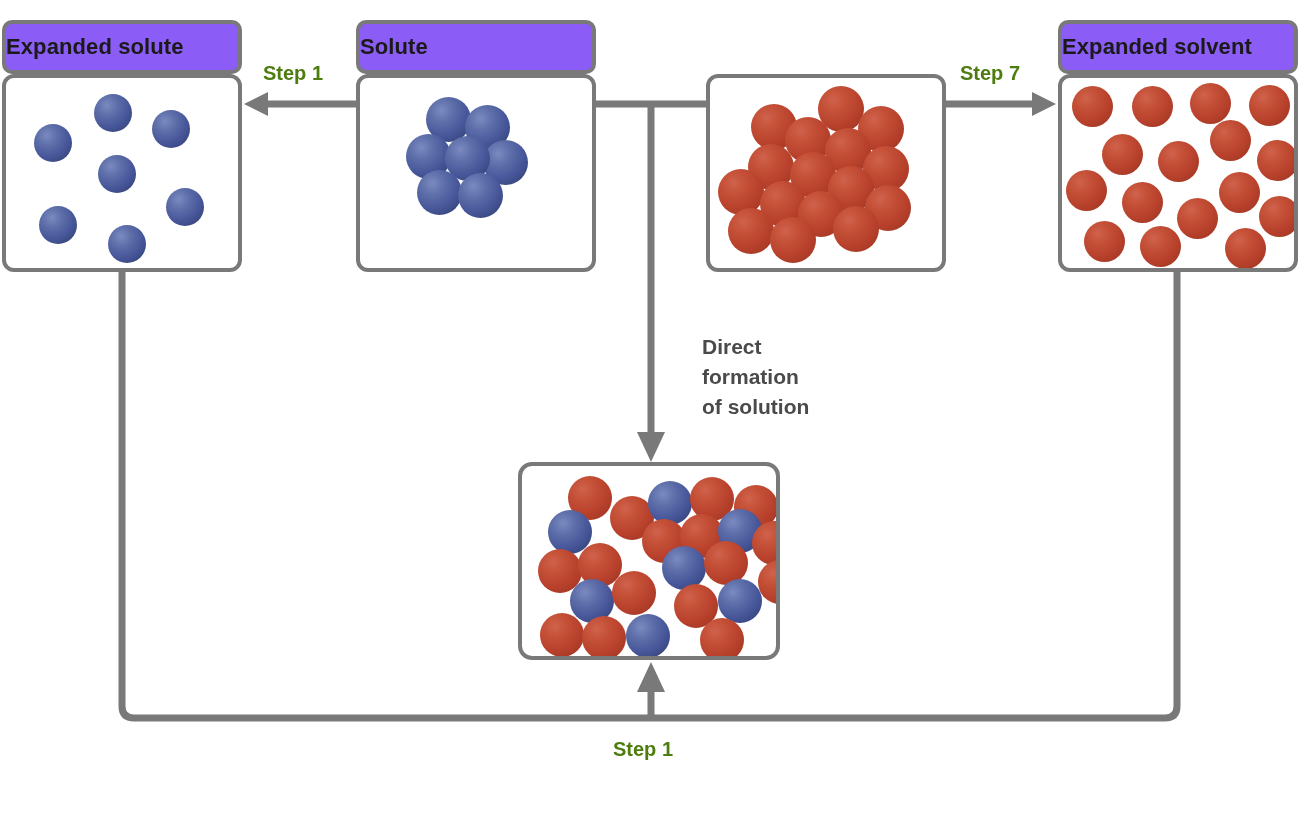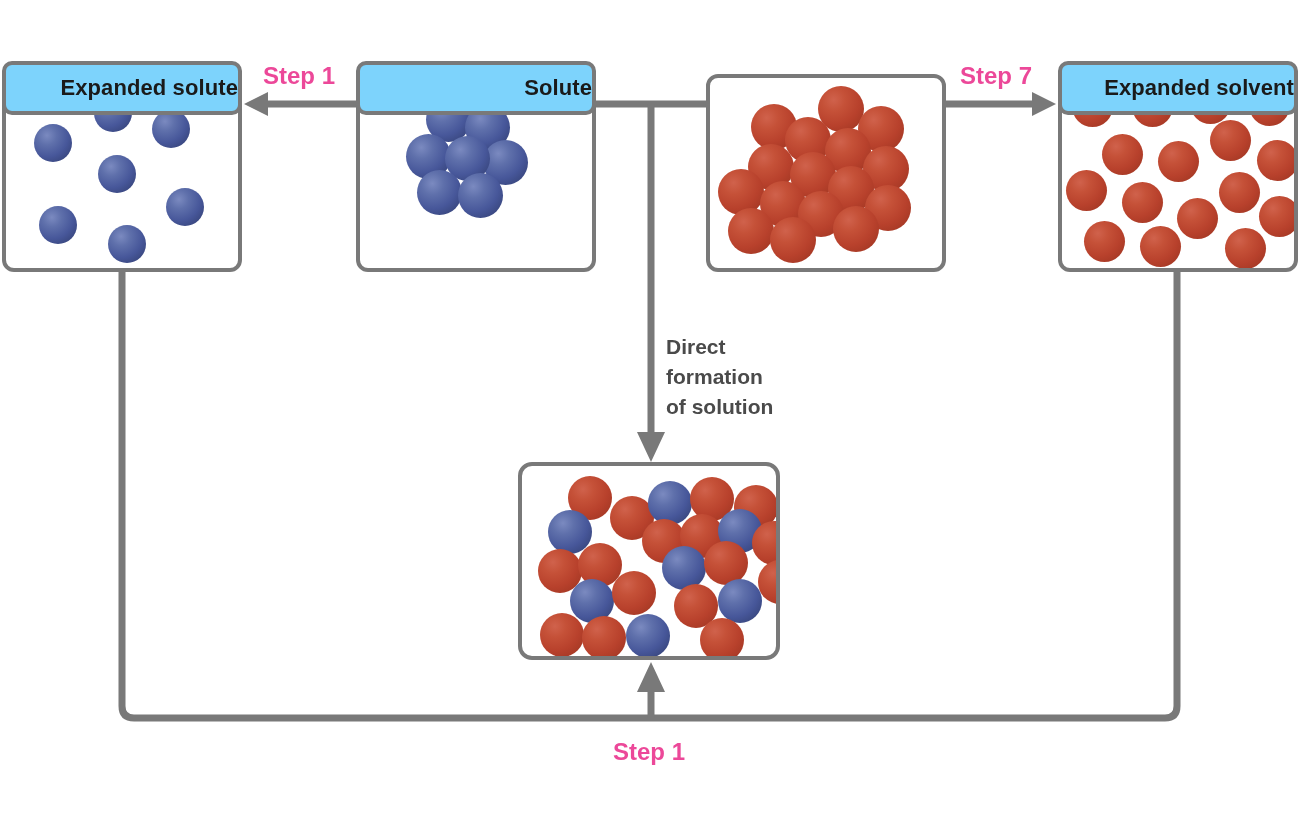--- a/index.html
+++ b/index.html
@@ -31,32 +31,31 @@
   .box {
     position: absolute;
     box-sizing: border-box;
     background: #ffffff;
     border: 4px solid #797979;
     border-radius: 12px;
   }
   .box-header {
     position: absolute;
     box-sizing: border-box;
-    background: #7dd3fc;
+    background: #8b5cf6;
     border: 4px solid #797979;
     border-radius: 10px;
     display: flex;
     align-items: center;
-    justify-content: flex-end;
+    justify-content: flex-start;
     color: #1a1a1a;
     font-weight: bold;
     font-size: 22px;
     letter-spacing: 0.1px;
     z-index: 5;
-    margin-top: 41px;
   }
   .particles {
     position: absolute;
     left: 0;
     top: 0;
     width: 100%;
     height: 100%;
     overflow: hidden;
     border-radius: 9px;
   }
@@ -65,34 +64,35 @@
     border-radius: 50%;
   }
   .sphere.blue {
     background: radial-gradient(circle at 34% 30%, #7b8ac0 0%, #5f70ab 26%, #47579a 58%, #39477f 82%, #2f3c6c 100%);
   }
   .sphere.red {
     background: radial-gradient(circle at 34% 30%, #d0624c 0%, #c55138 26%, #b8412c 58%, #a63925 82%, #95301f 100%);
   }
   .step-label {
     position: absolute;
-    color: #ec4899;
+    color: #4d7c0f;
     font-weight: bold;
-    font-size: 24px;
+    font-size: 20px;
     white-space: nowrap;
     z-index: 6;
   }
   .direct-label {
     position: absolute;
     color: #4a4a4a;
     font-weight: bold;
     font-size: 21px;
     line-height: 30px;
     white-space: pre-line;
     z-index: 6;
+    margin-left: 36px;
   }
 </style>
 </head>
 <body>
 
 <div id="stage">
 
   <svg class="svg-layer" viewBox="0 0 1300 836">
     <defs>
       <marker id="arrow-left" viewBox="0 0 10 10" refX="9" refY="5" markerWidth="5" markerHeight="5" orient="auto-start-reverse">

